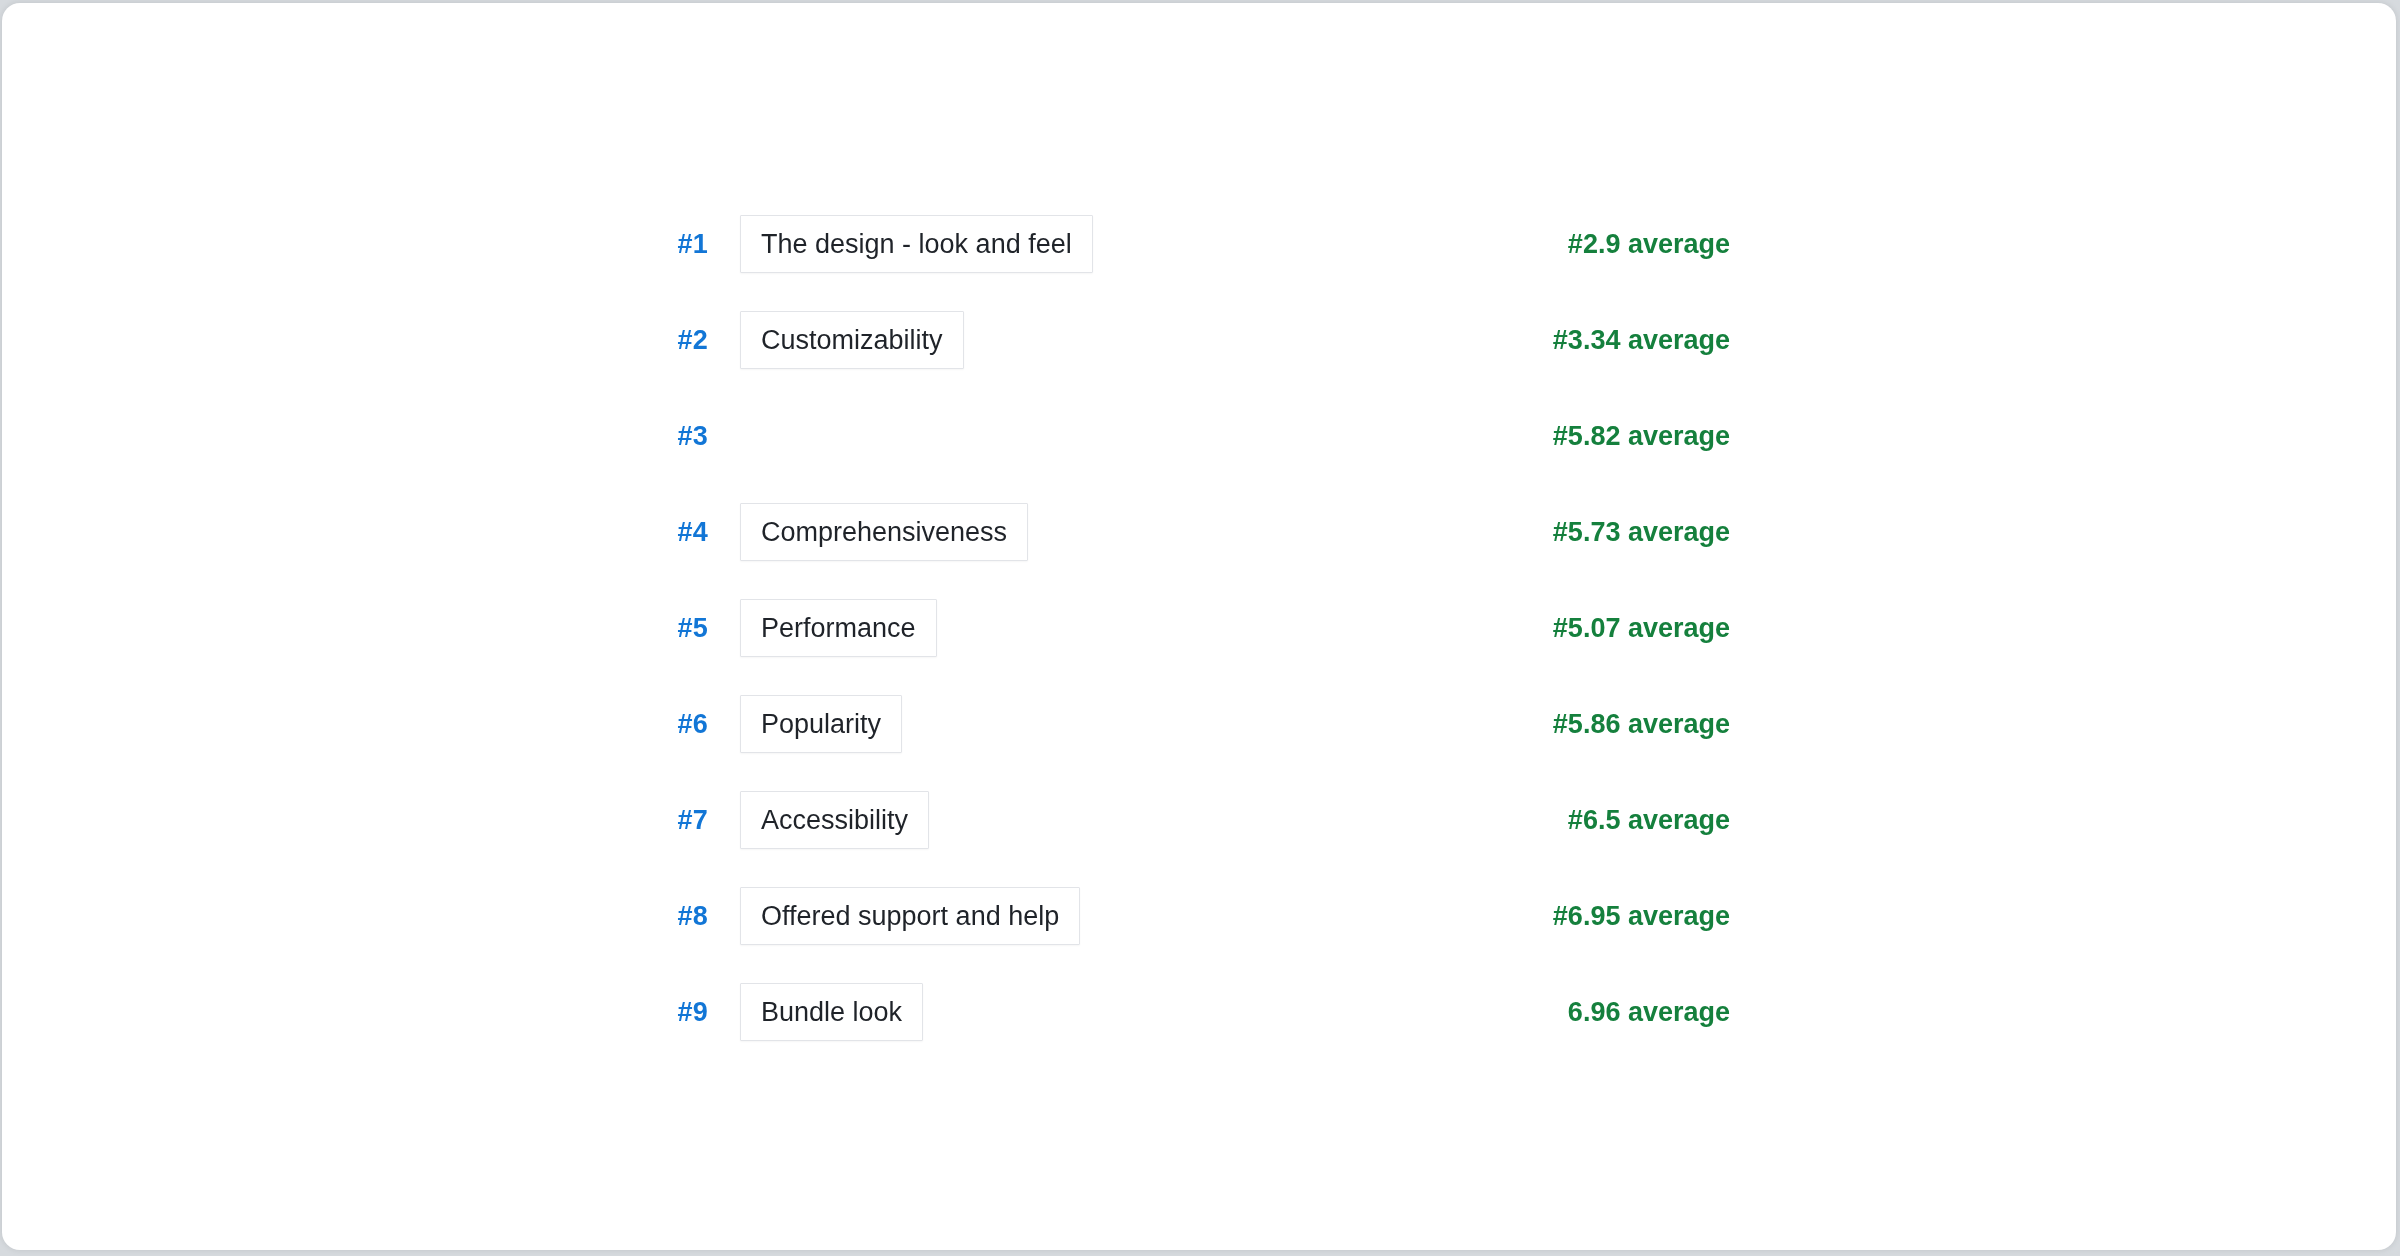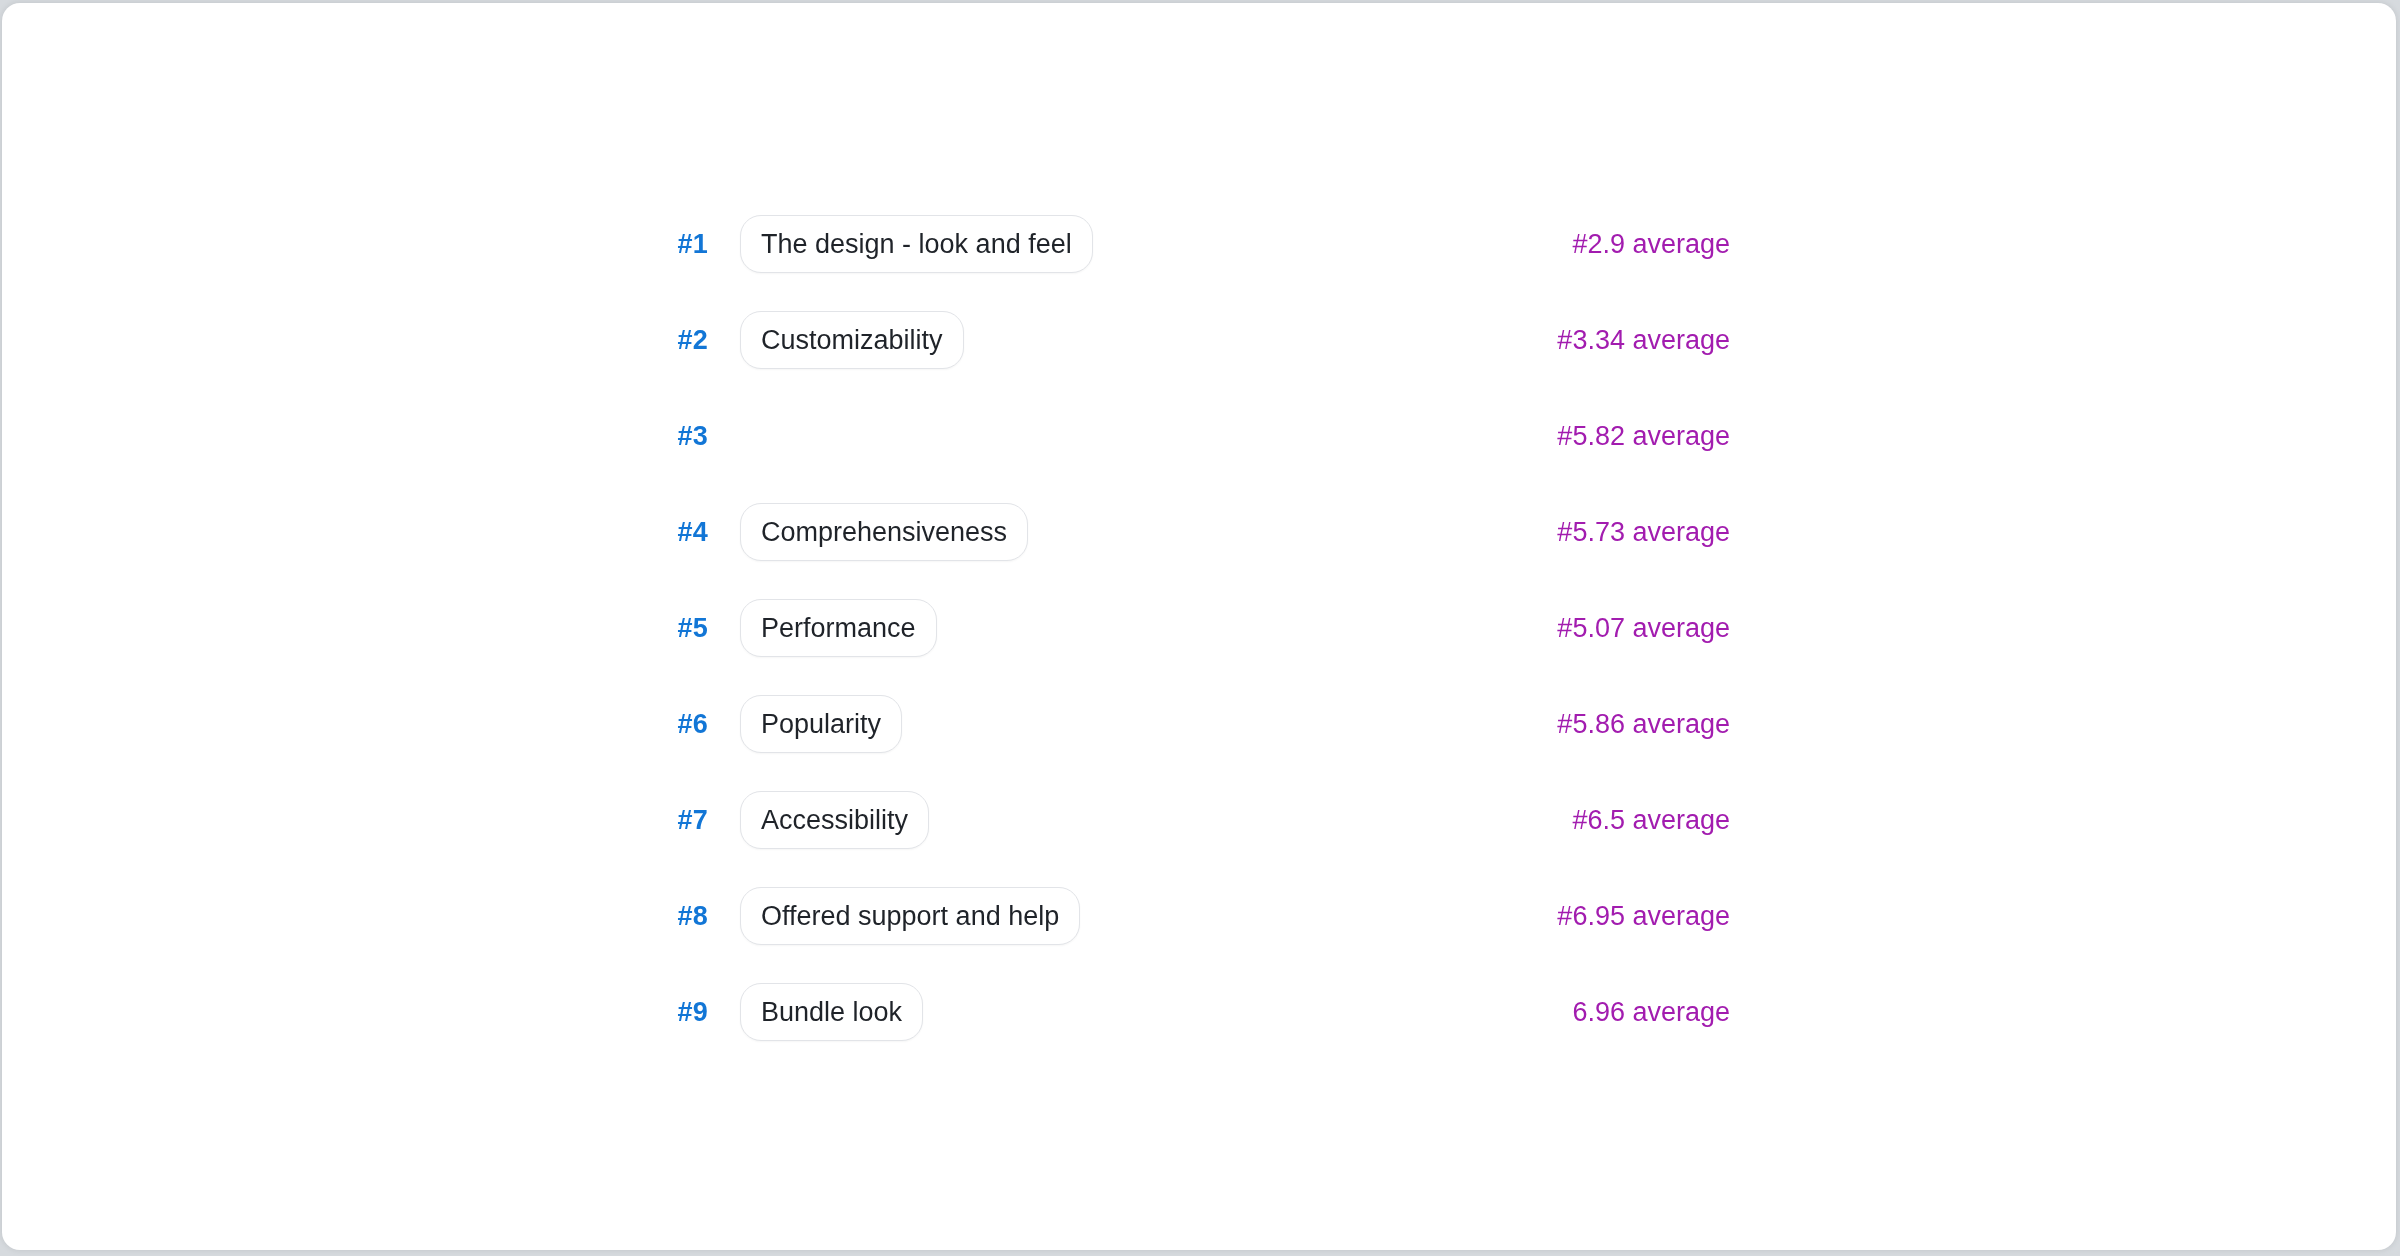--- a/index.html
+++ b/index.html
@@ -48,34 +48,34 @@
 
   .option-label-box {
     margin-left: 32px;
     flex: 0 0 auto;
     height: 58px;
     display: flex;
     align-items: center;
     padding: 0 20px;
     background: #ffffff;
     border: 1px solid #e2e4e8;
-    border-radius: 21px;
+    border-radius: 1px;
     box-shadow: 0 1px 2px rgba(0,0,0,0.04);
     font-size: 27px;
     font-weight: 500;
     color: #1f2329;
   }
 
   .row-spacer { flex: 1 1 auto; }
 
   .average-score {
     flex: 0 0 auto;
     font-size: 27px;
-    font-weight: 400;
-    color: #a21caf;
+    font-weight: 700;
+    color: #15803d;
     text-align: center;
   }
 </style>
 </head>
 <body>
 
 <div class="card">
   <div class="ranking-list">
   <div class="ranking-row">
     <div class="rank-number">#1</div>

